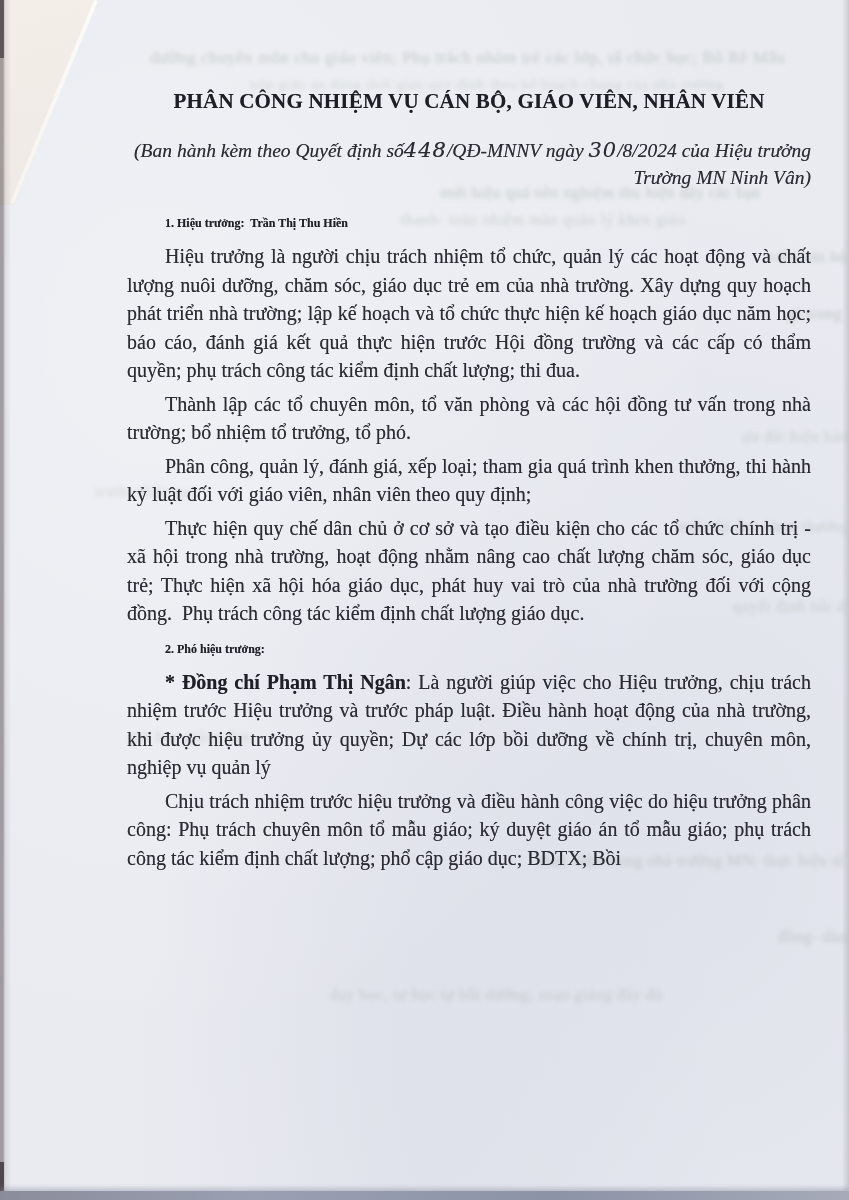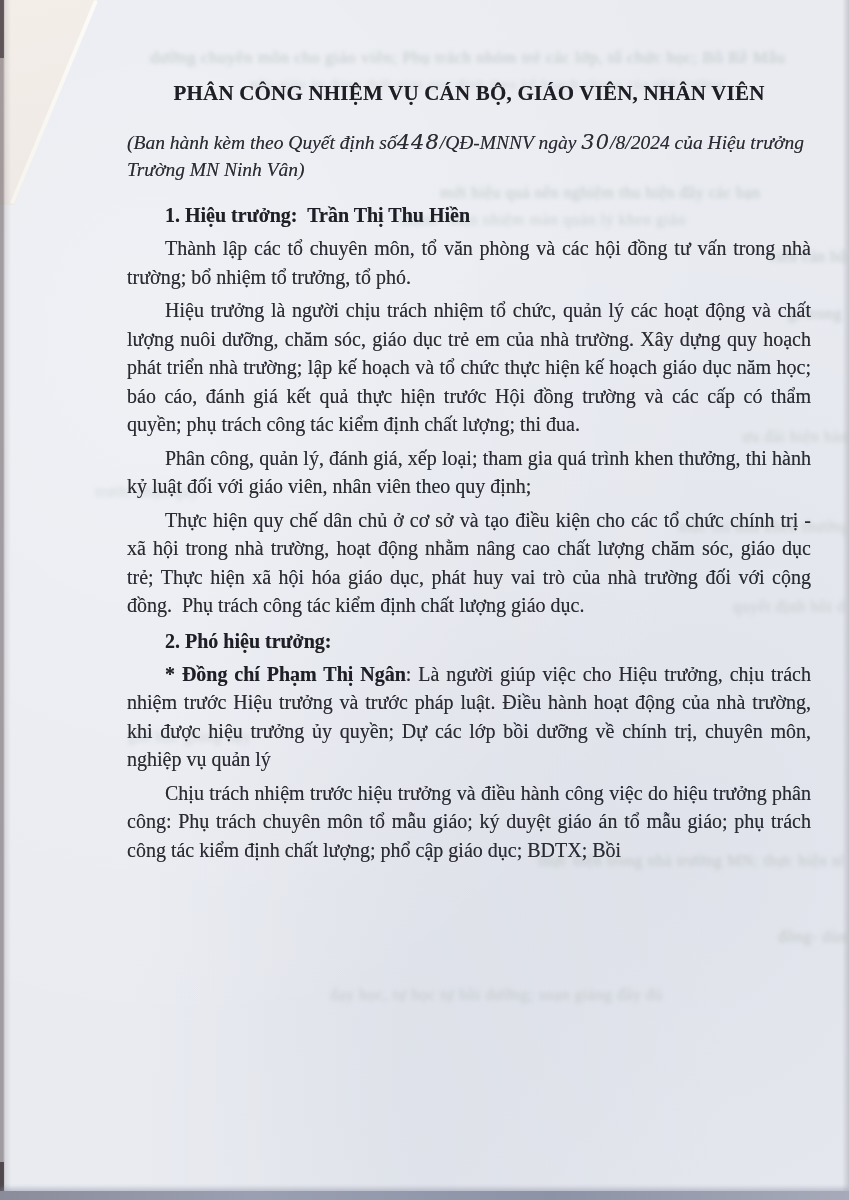--- a/index.html
+++ b/index.html
@@ -77,44 +77,44 @@
   .g7{left:95px;top:483px;width:125px;opacity:.30;}
   .g8{left:678px;top:518px;width:168px;opacity:.35;}
   .g9{left:733px;top:598px;width:113px;opacity:.35;}
   .g10{left:128px;top:728px;width:152px;opacity:.30;}
   .g11{left:538px;top:852px;width:305px;opacity:.40;}
   .g12{left:778px;top:928px;width:70px;opacity:.40;}
   .g13{left:330px;top:986px;width:425px;opacity:.35;}
 
   
   .content{
-    position:absolute;left:127px;top:80px;width:684px;
+    position:absolute;left:127px;top:88px;width:684px;
     text-shadow:0 0 .5px rgba(42,43,51,.55);
   }
   .title{
     margin:0;
     font-size:21px;line-height:27px;font-weight:bold;
     text-align:center;color:#1d1e26;letter-spacing:.2px;
   }
   .subtitle{
     margin:22px 0 0 0;
     font-style:italic;
     font-size:19.5px;line-height:26.5px;
-    text-align:left;
+    text-align:right;
   }
   .hand{
     font-family:"DejaVu Serif",serif;
     font-style:italic;
     font-size:21px;
     letter-spacing:1px;
   }
   .sec-h{
     margin:18px 0 4px 0;
     padding-left:38px;
-    font-size:20px;line-height:28px;font-weight:bold;
+    font-size:12px;line-height:28px;font-weight:bold;
     color:#1e1f27;
   }
   .sec-h.second{margin-top:7px;margin-bottom:2px;}
   .body-p{
     margin:5px 0 0 0;
     font-size:20px;line-height:28.5px;
     text-align:justify;
     text-indent:38px;
   }
   .b{font-weight:bold;color:#1e1f27;}
@@ -152,22 +152,22 @@
   <div class="content">
 
     <h1 class="title">PHÂN CÔNG NHIỆM VỤ CÁN BỘ, GIÁO VIÊN, NHÂN VIÊN</h1>
 
     <p class="subtitle"><span>(Ban hành kèm theo Quyết định số</span><span class="hand">448</span><span>/QĐ-MNNV ngày </span><span class="hand">30</span><span>/8/2024 của Hiệu trưởng</span><br>
       <span>Trường MN Ninh Vân)</span>
     </p>
 
     <h2 class="sec-h">1. Hiệu trưởng:&nbsp; Trần Thị Thu Hiền</h2>
 
+    <p class="body-p">Hiệu trưởng là người chịu trách nhiệm tổ chức, quản lý các hoạt động và chất lượng nuôi dưỡng, chăm sóc, giáo dục trẻ em của nhà trường. Xây dựng quy hoạch phát triển nhà trường; lập kế hoạch và tổ chức thực hiện kế hoạch giáo dục năm học; báo cáo, đánh giá kết quả thực hiện trước Hội đồng trường và các cấp có thẩm quyền; phụ trách công tác kiểm định chất lượng; thi đua.</p>
     <p class="body-p">Thành lập các tổ chuyên môn, tổ văn phòng và các hội đồng tư vấn trong nhà trường; bổ nhiệm tổ trưởng, tổ phó.</p>
-    <p class="body-p">Hiệu trưởng là người chịu trách nhiệm tổ chức, quản lý các hoạt động và chất lượng nuôi dưỡng, chăm sóc, giáo dục trẻ em của nhà trường. Xây dựng quy hoạch phát triển nhà trường; lập kế hoạch và tổ chức thực hiện kế hoạch giáo dục năm học; báo cáo, đánh giá kết quả thực hiện trước Hội đồng trường và các cấp có thẩm quyền; phụ trách công tác kiểm định chất lượng; thi đua.</p>
     <p class="body-p">Phân công, quản lý, đánh giá, xếp loại; tham gia quá trình khen thưởng, thi hành kỷ luật đối với giáo viên, nhân viên theo quy định;</p>
     <p class="body-p">Thực hiện quy chế dân chủ ở cơ sở và tạo điều kiện cho các tổ chức chính trị - xã hội trong nhà trường, hoạt động nhằm nâng cao chất lượng chăm sóc, giáo dục trẻ; Thực hiện xã hội hóa giáo dục, phát huy vai trò của nhà trường đối với cộng đồng.&nbsp; Phụ trách công tác kiểm định chất lượng giáo dục.</p>
 
     <h2 class="sec-h second">2. Phó hiệu trưởng:</h2>
 
     <p class="body-p"><span class="b">* Đồng chí Phạm Thị Ngân</span><span>: Là người giúp việc cho Hiệu trưởng, chịu trách nhiệm trước Hiệu trưởng và trước pháp luật. Điều hành hoạt động của nhà trường, khi được hiệu trưởng ủy quyền; Dự các lớp bồi dưỡng về chính trị, chuyên môn, nghiệp vụ quản lý</span></p>
 
     <p class="body-p">Chịu trách nhiệm trước hiệu trưởng và điều hành công việc do hiệu trưởng phân công: Phụ trách chuyên môn tổ mẫu giáo; ký duyệt giáo án tổ mẫu giáo; phụ trách công tác kiểm định chất lượng; phổ cập giáo dục; BDTX; Bồi</p>
 
   </div>

